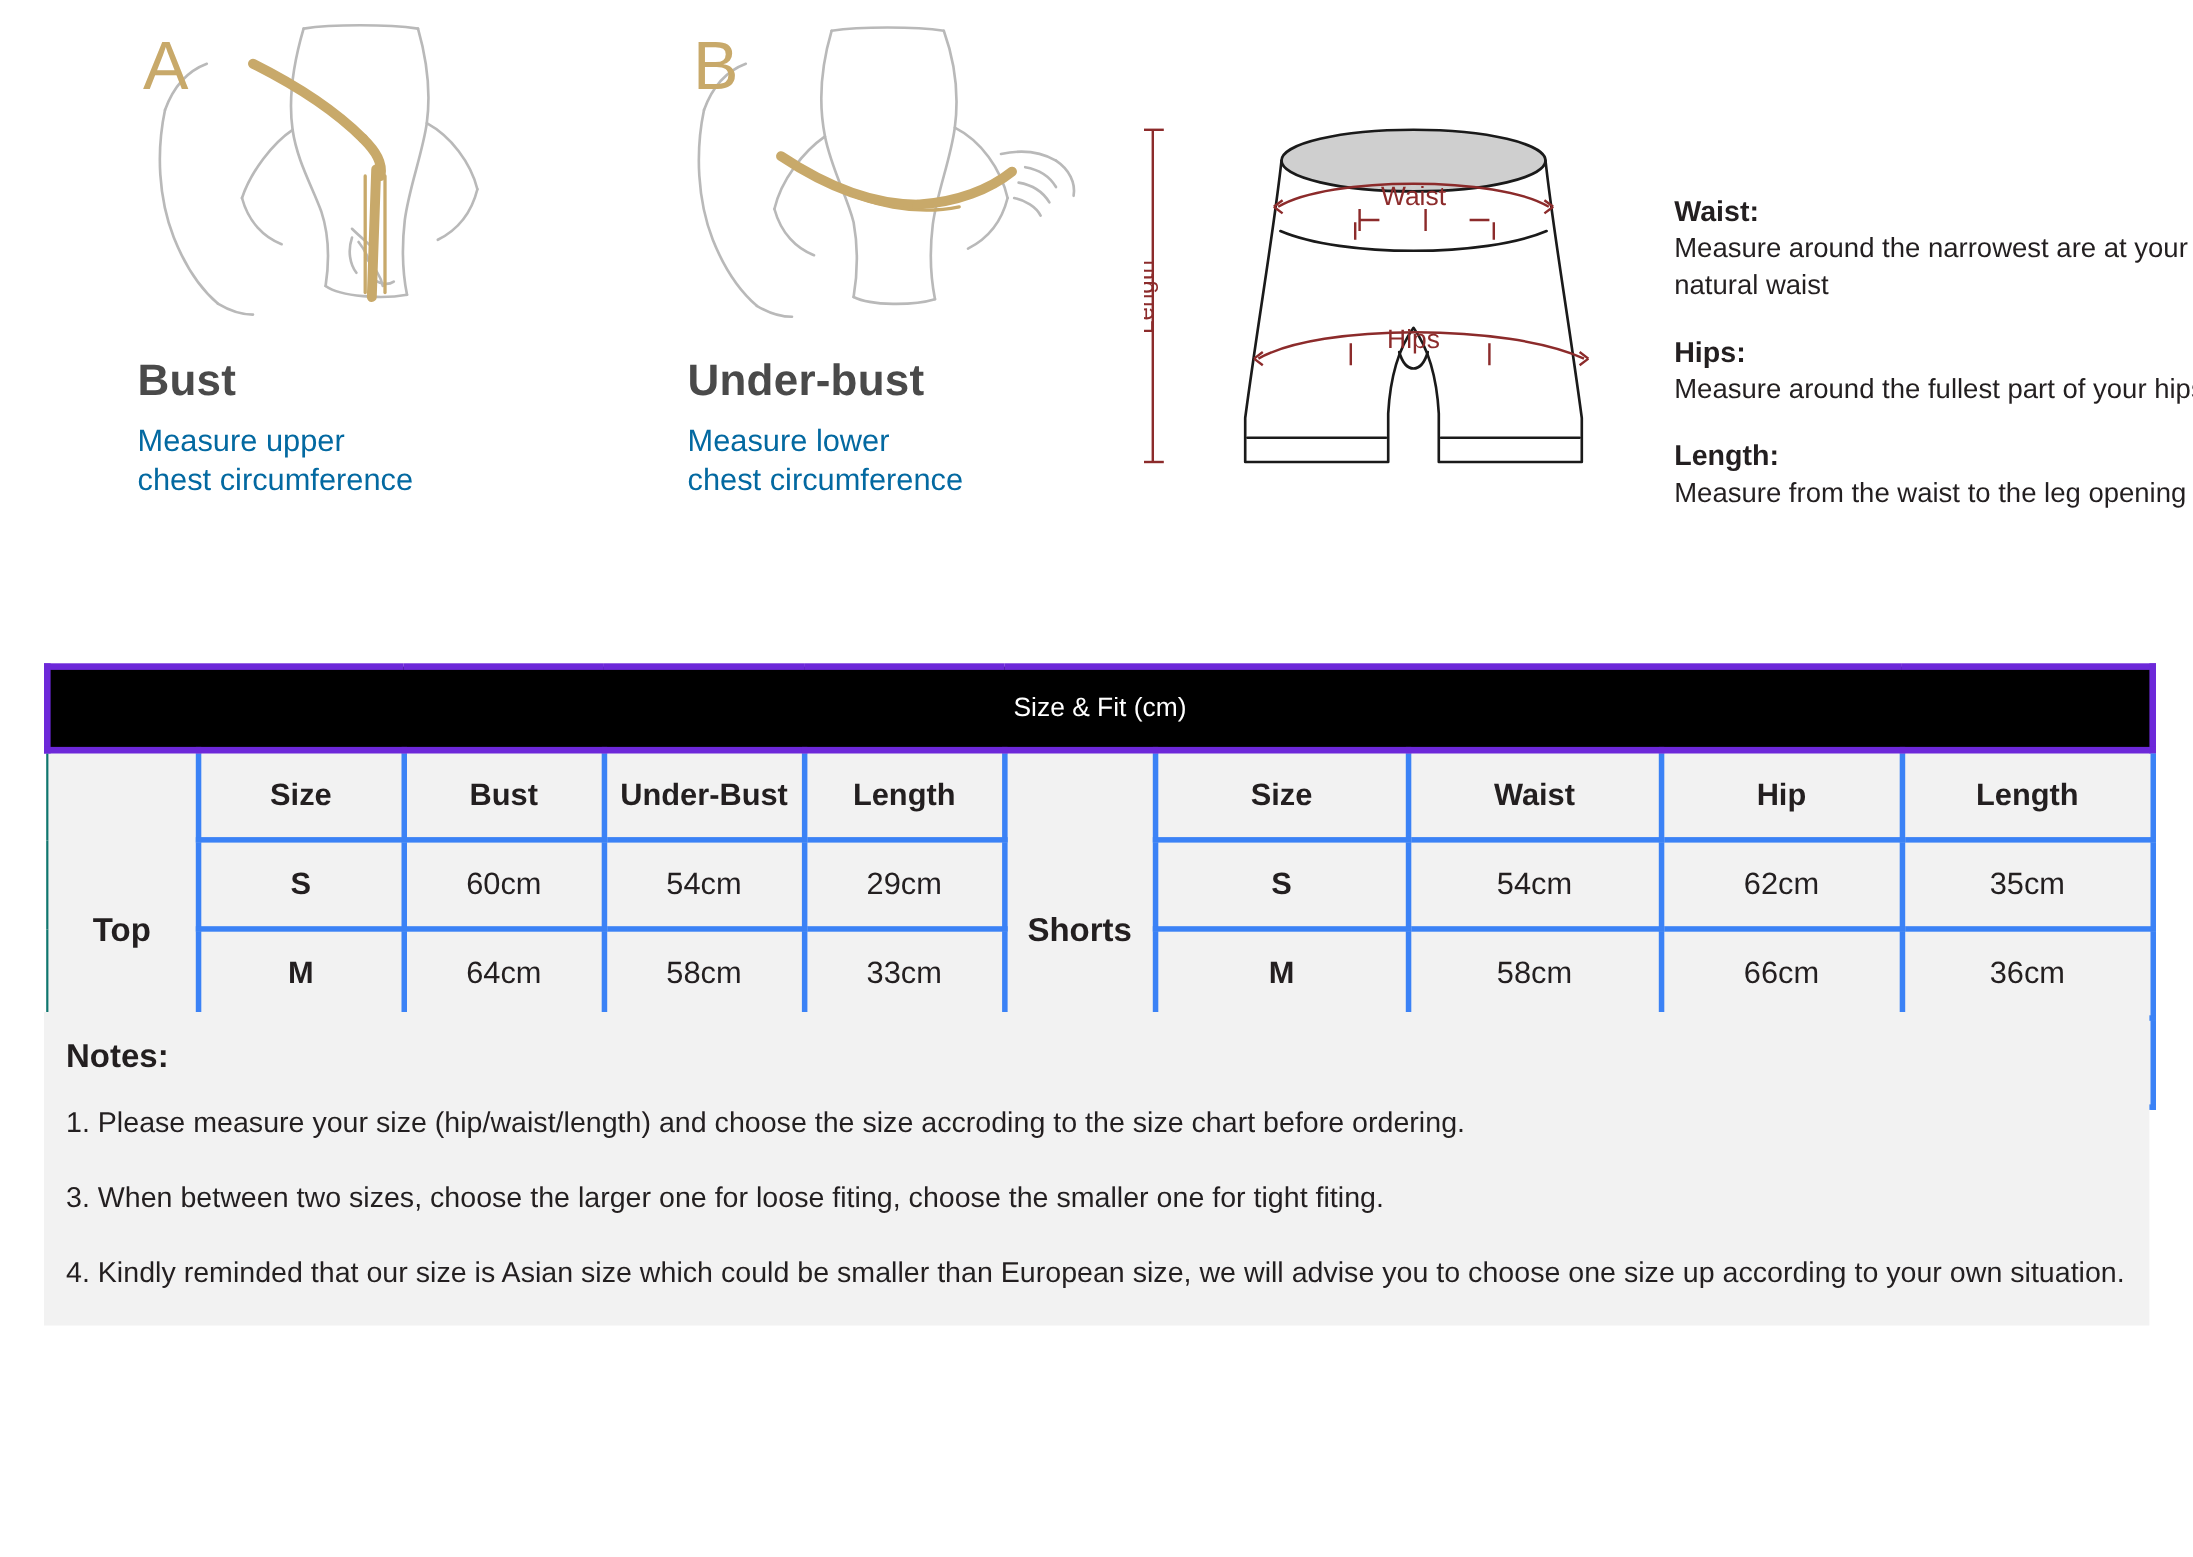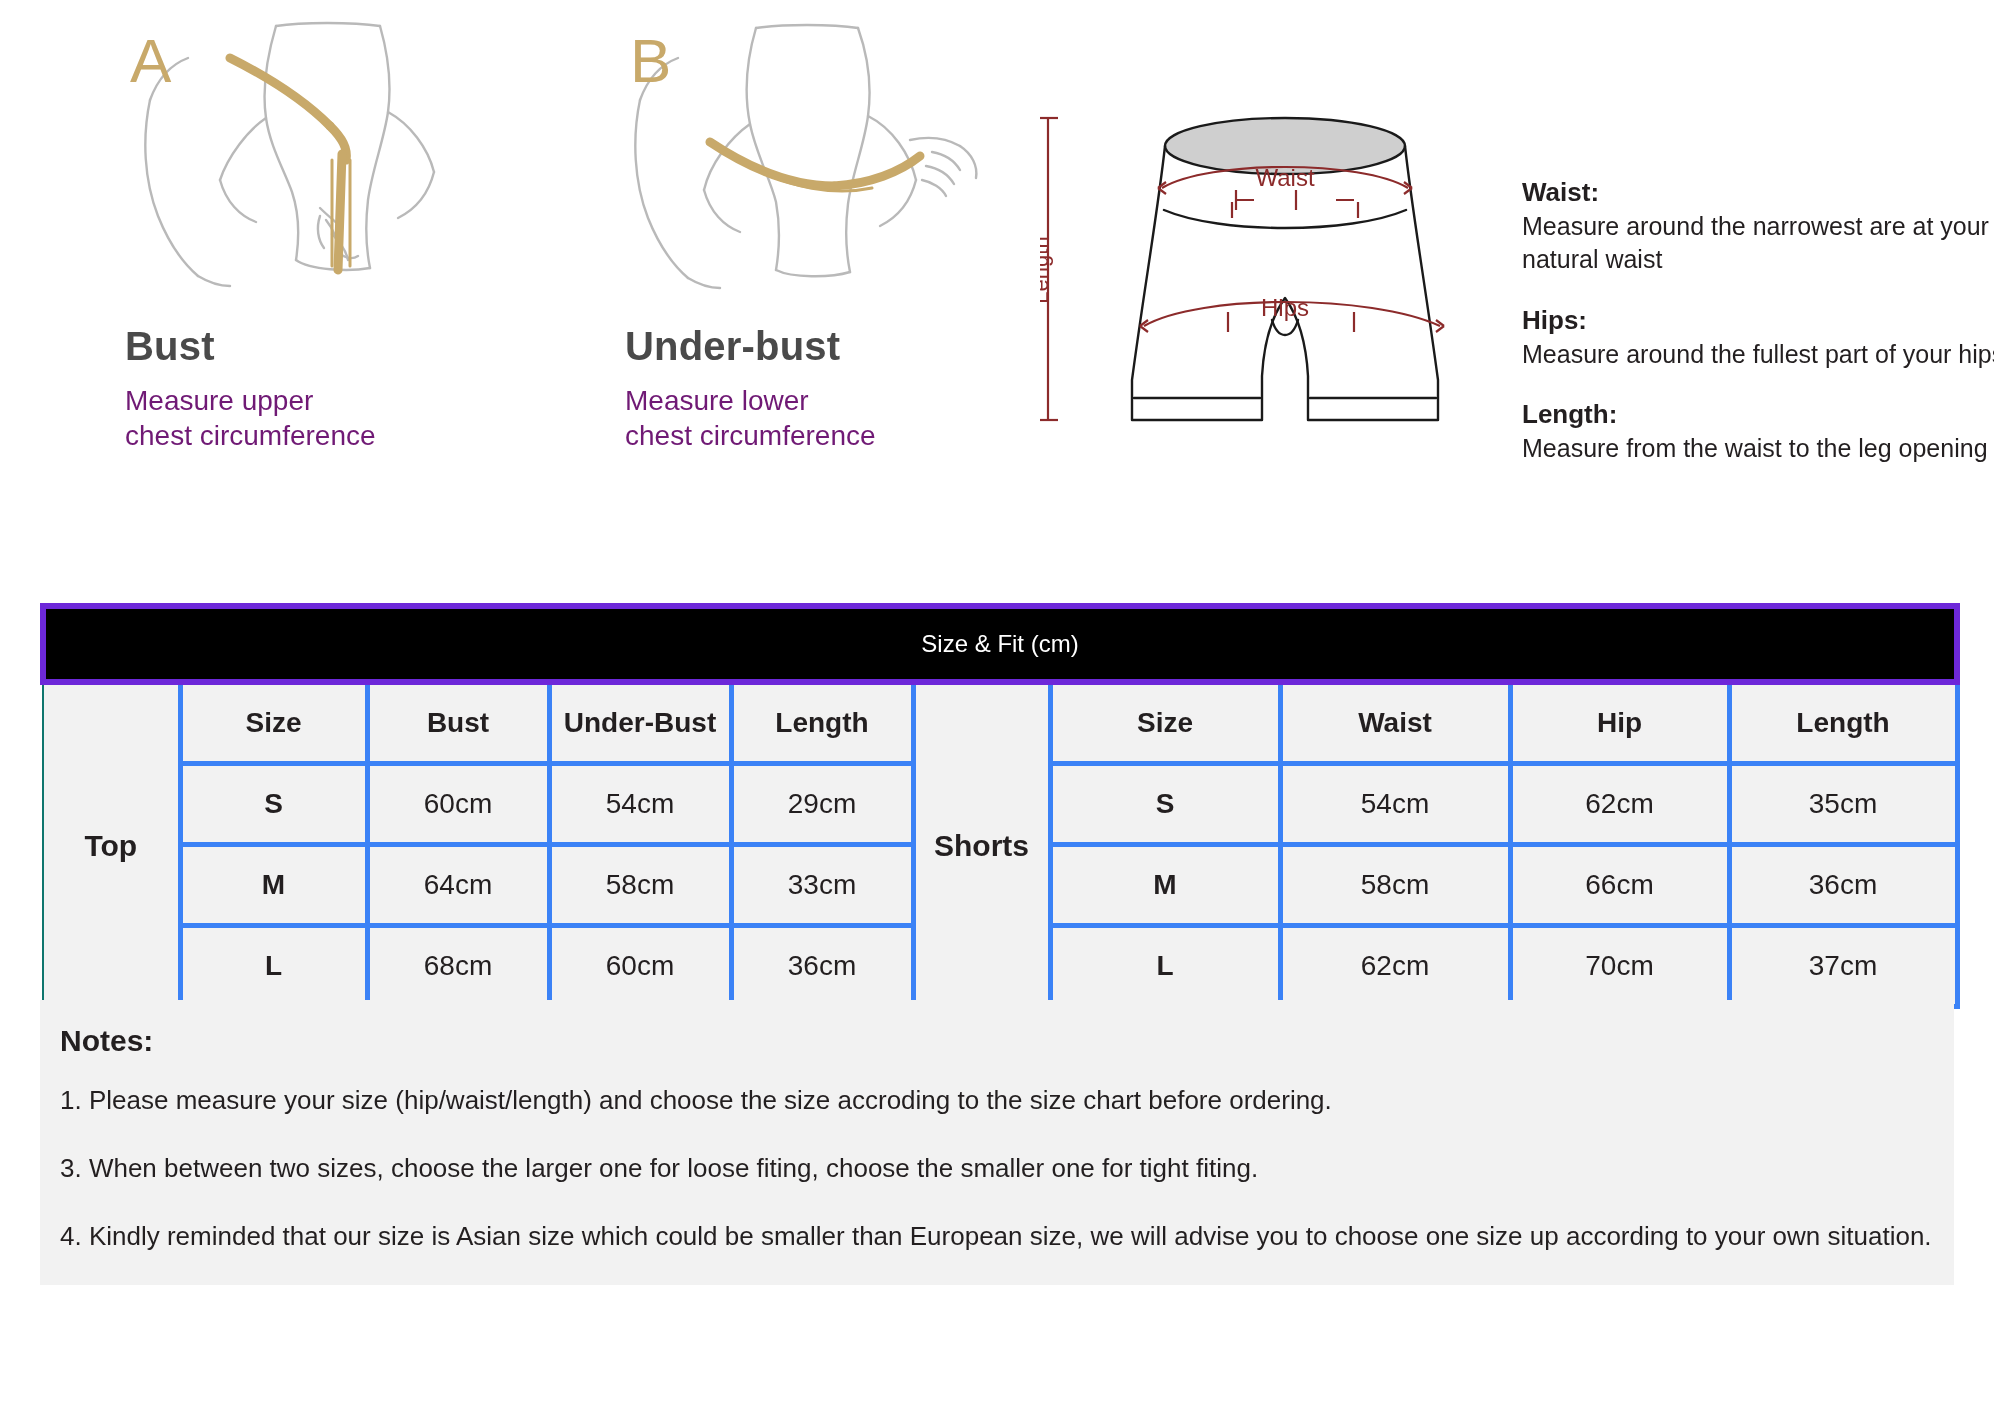--- a/index.html
+++ b/index.html
@@ -52,21 +52,21 @@
   }
   .fig-title {
     font-size: 40px;
     font-weight: bold;
     color: #4a4a4a;
     margin: 4px 0 0 45px;
     letter-spacing: 0.2px;
   }
   .fig-desc {
     font-size: 28px;
-    color: #701a75;
+    color: #0369a1;
     margin: 14px 0 0 45px;
     line-height: 1.25;
     white-space: pre-line;
   }
 
   
   .shorts-block {
     position: absolute;
     left: 1000px;
     top: 20px;
@@ -140,21 +140,21 @@
     border-left: 2px solid #0f766e;
     border-right: 1px solid #000;
     border-top: none;
     border-bottom: none;
   }
 
   
   .notes {
     position: absolute;
     left: 40px;
-    top: 1000px;
+    top: 920px;
     width: 1914px;
     background: #f2f2f2;
     box-sizing: border-box;
     padding: 24px 12px 28px 12px;
   }
   .notes-title {
     font-size: 30px;
     font-weight: bold;
     margin: 0 0 26px 8px;
   }

